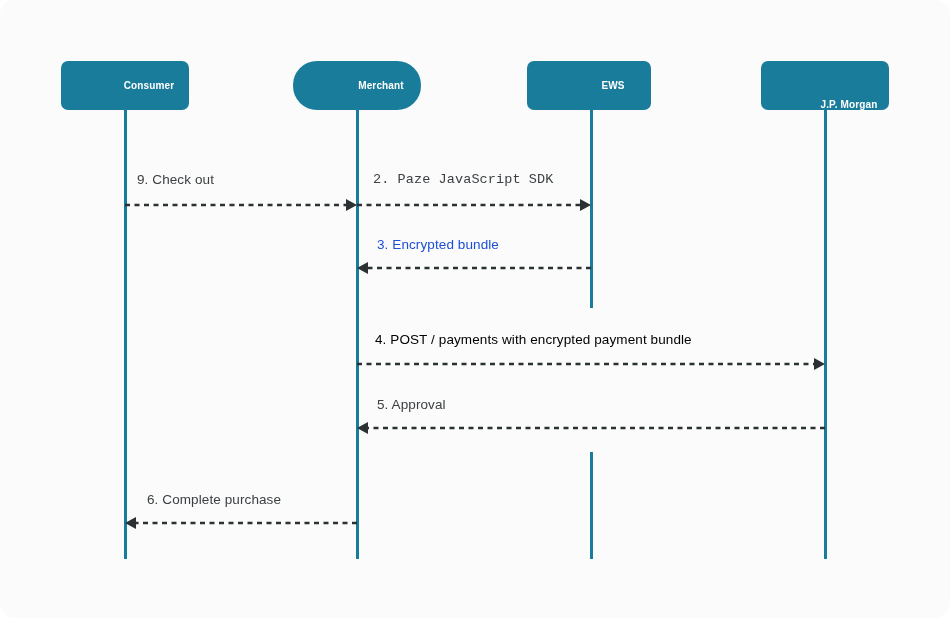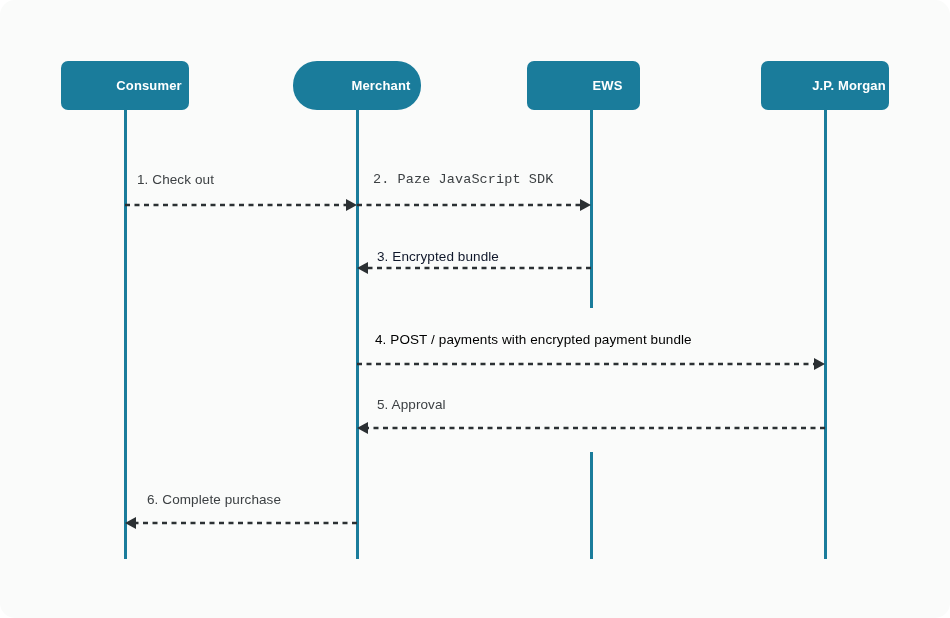--- a/index.html
+++ b/index.html
@@ -28,21 +28,21 @@
     height: 49px;
     border-radius: 7px;
     background: #1a7c9b;
     display: flex;
     align-items: center;
     justify-content: center;
     box-sizing: border-box;
   }
   .lifeline-header-label {
     color: #ffffff;
-    font-size: 13px;
+    font-size: 10px;
     font-weight: bold;
     letter-spacing: 0.15px;
     font-family: "Liberation Sans", sans-serif;
     white-space: nowrap;
     margin-left: 48px;
   }
   .lifeline-stem {
     position: absolute;
     width: 3px;
     background: #1a7c9b;
@@ -72,41 +72,41 @@
     <div class="lifeline-stem" style="left: 356px; top: 110px; height: 449px; background: rgb(26, 124, 155);"></div>
     <div class="lifeline-stem" style="left: 590px; top: 110px; height: 198px; background: rgb(26, 124, 155);"></div>
     <div class="lifeline-stem" style="left: 590px; top: 452px; height: 107px; background: rgb(26, 124, 155);"></div>
     <div class="lifeline-stem" style="left: 824px; top: 110px; height: 449px; background: rgb(26, 124, 155);"></div>
     <div class="lifeline-header" style="left: 61px; top: 61px; width: 128px; height: 49px; background: rgb(26, 124, 155);">
       <span class="lifeline-header-label" style="color: rgb(255, 255, 255);">Consumer</span>
     </div>
     <div class="lifeline-header" style="left: 293px; top: 61px; width: 128px; height: 49px; background: rgb(26, 124, 155); border-radius: 24px;">
       <span class="lifeline-header-label" style="color: rgb(255, 255, 255);">Merchant</span>
     </div>
-    <div class="lifeline-header" style="left: 527px; top: 61px; width: 113px; height: 49px; background: rgb(26, 124, 155);">
+    <div class="lifeline-header" style="left: 527px; top: 61px; width: 124px; height: 49px; background: rgb(26, 124, 155);">
       <span class="lifeline-header-label" style="color: rgb(255, 255, 255);">EWS</span>
     </div>
-    <div class="lifeline-header" style="left: 761px; top: 61px; width: 128px; height: 49px; background: rgb(26, 124, 155);">
+    <div class="lifeline-header" style="left: 761px; top: 61px; width: 128px; height: 49px; background: rgb(26, 124, 155); align-items: flex-end;">
       <span class="lifeline-header-label" style="color: rgb(255, 255, 255);">J.P. Morgan</span>
     </div>
-    <div class="message-label" style="left: 137px; top: 172px; color: rgb(60, 64, 67);">1. Check out</div>
+    <div class="message-label" style="left: 137px; top: 172px; color: rgb(60, 64, 67);">9. Check out</div>
     <div class="message-arrow" style="left: 125px; top: 198px; width: 232px;">
       <svg width="232" height="14" viewBox="0 0 232 14">
         <line x1="0" x2="221" y1="7" y2="7" stroke="#2b3033" stroke-width="2.6" stroke-dasharray="5 4.5"></line>
         <polygon points="232,7 221,1 221,13" fill="#2b3033"></polygon>
       </svg>
     </div>
     <div class="message-label" style="left: 373px; top: 172px; color: rgb(60, 64, 67); font-family: Liberation Mono, monospace;">2. Paze JavaScript SDK</div>
     <div class="message-arrow" style="left: 357px; top: 198px; width: 234px;">
       <svg width="234" height="14" viewBox="0 0 234 14">
         <line x1="0" x2="223" y1="7" y2="7" stroke="#2b3033" stroke-width="2.6" stroke-dasharray="5 4.5"></line>
         <polygon points="234,7 223,1 223,13" fill="#2b3033"></polygon>
       </svg>
     </div>
-    <div class="message-label" style="left: 377px; top: 249px; color: #0f172a;">3. Encrypted bundle</div>
+    <div class="message-label" style="left: 377px; top: 237px; color: #1d4ed8;">3. Encrypted bundle</div>
     <div class="message-arrow" style="left: 357px; top: 261px; width: 234px;">
       <svg width="234" height="14" viewBox="0 0 234 14">
         <line x1="234" x2="11" y1="7" y2="7" stroke="#2b3033" stroke-width="2.6" stroke-dasharray="5 4.5"></line>
         <polygon points="0,7 11,1 11,13" fill="#2b3033"></polygon>
       </svg>
     </div>
     <div class="message-label" style="left: 375px; top: 332px; color: #000000;">4. POST / payments with encrypted payment bundle</div>
     <div class="message-arrow" style="left: 357px; top: 357px; width: 468px;">
       <svg width="468" height="14" viewBox="0 0 468 14">
         <line x1="0" x2="457" y1="7" y2="7" stroke="#2b3033" stroke-width="2.6" stroke-dasharray="5 4.5"></line>

